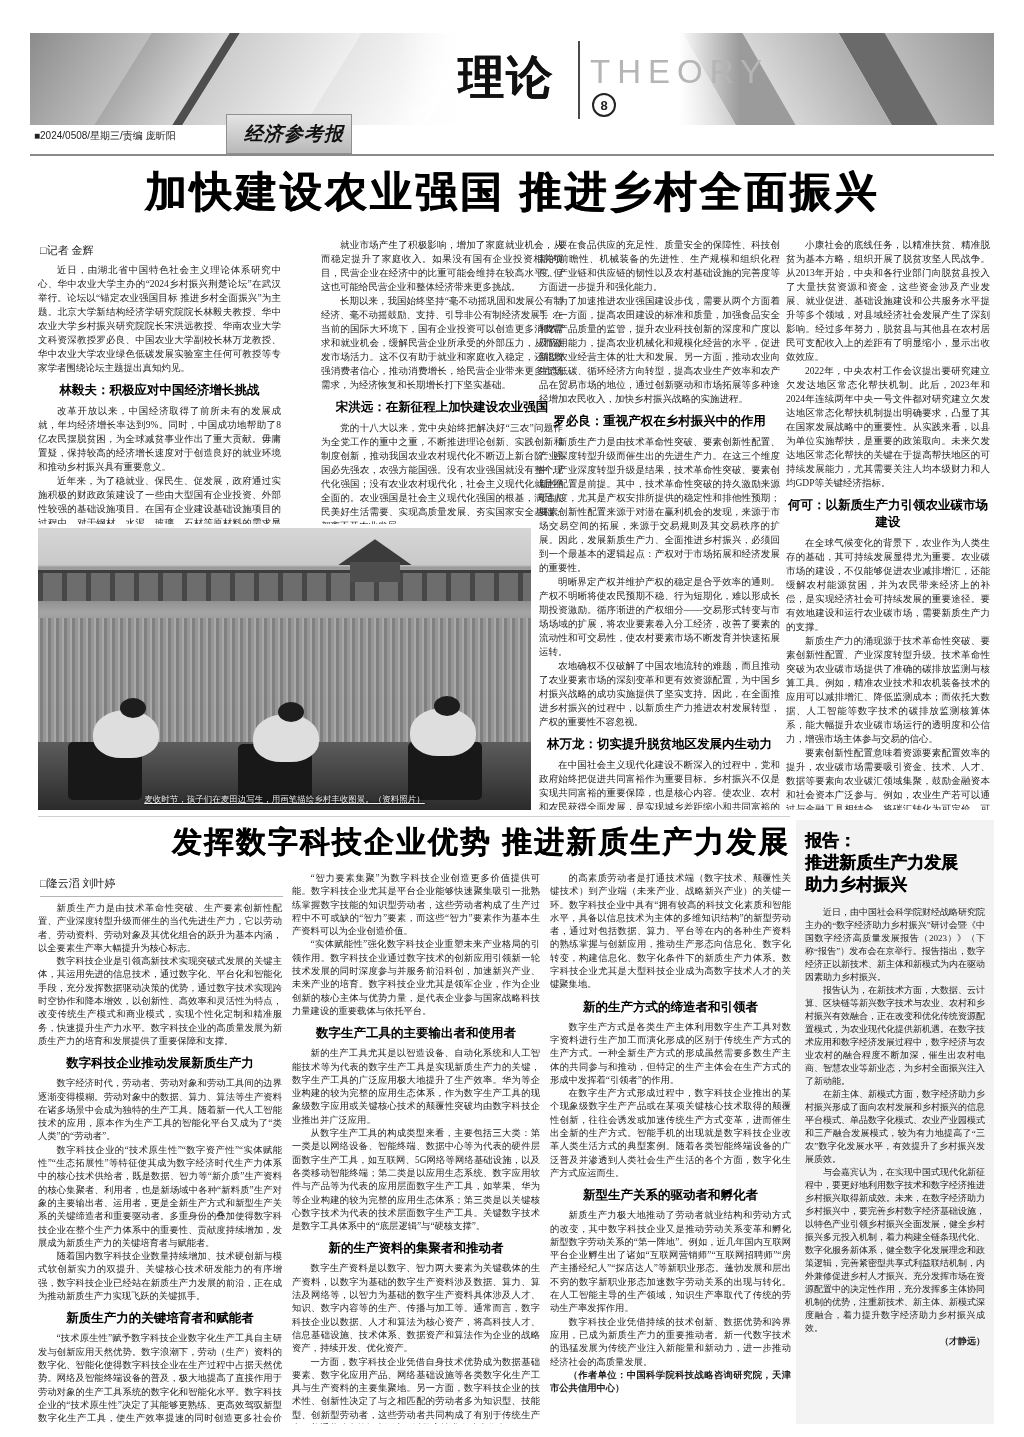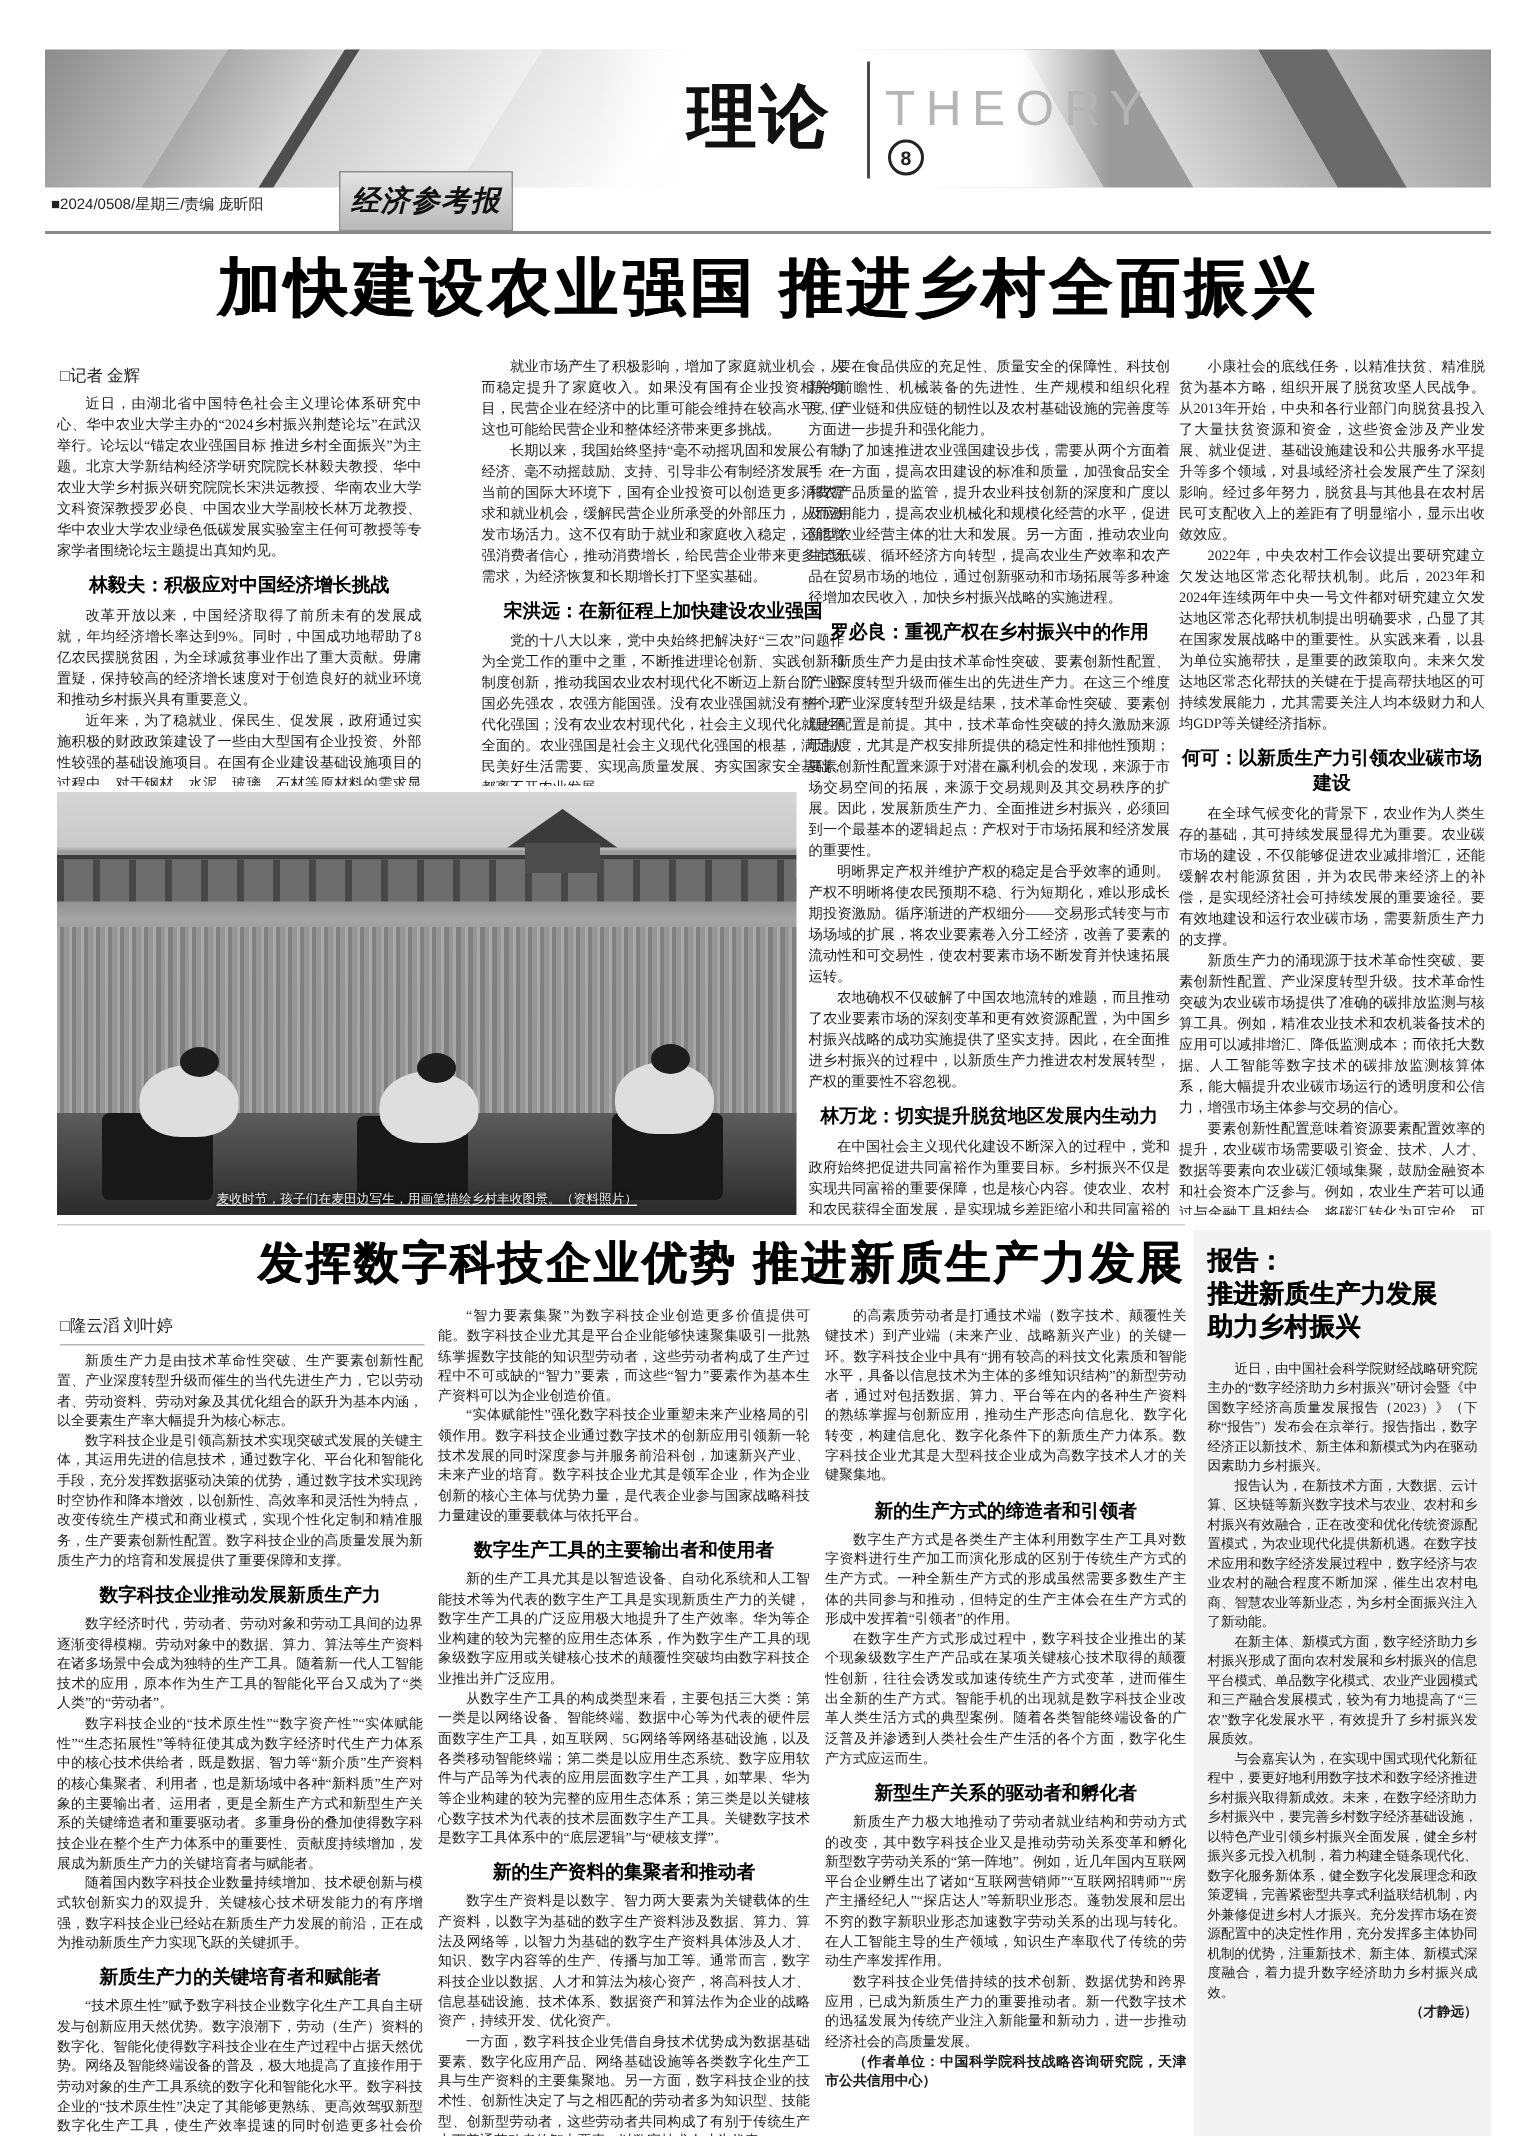--- a/index.html
+++ b/index.html
@@ -16,21 +16,21 @@
   .b-div{position:absolute;left:548px;top:8px;height:78px;border-left:2px solid #4a4a4a;}
   .b-en{position:absolute;left:560px;top:20px;font-family:"Liberation Sans",sans-serif;font-weight:400;
         font-size:33px;color:#b5b5b5;letter-spacing:7px;}
   .b-circle{position:absolute;left:562px;top:60px;width:20px;height:20px;border:2px solid #232323;border-radius:50%;
         color:#232323;font-family:"Liberation Sans",sans-serif;font-weight:bold;font-size:13px;
         display:flex;align-items:center;justify-content:center;}
   .dateline{position:absolute;left:34px;top:129px;font-family:"Liberation Sans",sans-serif;font-size:10px;color:#222;}
   .masthead{position:absolute;left:226px;top:114px;width:114px;height:38px;
         background:linear-gradient(180deg,#e3e3e3,#b9b9b9);border:1px solid #8f8f8f;
         display:flex;align-items:center;justify-content:center;
-        font-weight:bold;font-style:italic;font-size:19px;letter-spacing:1px;color:#101010;}
+        font-weight:bold;font-style:italic;font-size:19px;letter-spacing:1px;color:#101010;padding-left:10px;}
   .top-rule{position:absolute;left:30px;top:154px;width:964px;border-top:2px solid #8a8a8a;}
   
   .hl1{position:absolute;left:30px;top:164px;width:964px;margin:0;text-align:center;
        font-family:"Liberation Sans",sans-serif;font-weight:900;font-size:42px;letter-spacing:3px;color:#000;
        text-shadow:.8px 0 #000;}
   .byline{position:absolute;font-size:11px;color:#222;font-family:"Liberation Serif",serif;}
   .hl2{position:absolute;left:38px;top:822px;width:752px;margin:0;text-align:right;
        font-family:"Liberation Sans",sans-serif;font-weight:900;font-size:30px;letter-spacing:2px;color:#000;
        text-shadow:.6px 0 #000;}
   .a2rule{position:absolute;left:38px;top:816px;width:752px;border-top:1px solid #cfcfcf;}
@@ -150,21 +150,21 @@
     <div class="kidhair" style="left:396px;bottom:94px;"></div>
     <div class="ph-caption">麦收时节，孩子们在麦田边写生，用画笔描绘乡村丰收图景。（资料照片）</div>
   </div>
 
   <div class="a2rule"></div>
   <h2 class="hl2">发挥数字科技企业优势  推进新质生产力发展</h2>
   <div class="byline byline2line" style="left:40px;top:876px;">□隆云滔 刘叶婷</div>
 
   <div class="col a2" style="left:38px;top:902px;width:244px;height:522px;">
     <p>新质生产力是由技术革命性突破、生产要素创新性配置、产业深度转型升级而催生的当代先进生产力，它以劳动者、劳动资料、劳动对象及其优化组合的跃升为基本内涵，以全要素生产率大幅提升为核心标志。</p>
-    <p>数字科技企业是引领高新技术实现突破式发展的关键主体，其运用先进的信息技术，通过数字化、平台化和智能化手段，充分发挥数据驱动决策的优势，通过数字技术实现跨时空协作和降本增效，以创新性、高效率和灵活性为特点，改变传统生产模式和商业模式，实现个性化定制和精准服务，生产要素创新性配置。数字科技企业的高质量发展为新质生产力的培育和发展提供了重要保障和支撑。</p>
+    <p>数字科技企业是引领高新技术实现突破式发展的关键主体，其运用先进的信息技术，通过数字化、平台化和智能化手段，充分发挥数据驱动决策的优势，通过数字技术实现跨时空协作和降本增效，以创新性、高效率和灵活性为特点，改变传统生产模式和商业模式，实现个性化定制和精准服务，快速提升生产力水平。数字科技企业的高质量发展为新质生产力的培育和发展提供了重要保障和支撑。</p>
     <h4>数字科技企业推动发展新质生产力</h4>
     <p>数字经济时代，劳动者、劳动对象和劳动工具间的边界逐渐变得模糊。劳动对象中的数据、算力、算法等生产资料在诸多场景中会成为独特的生产工具。随着新一代人工智能技术的应用，原本作为生产工具的智能化平台又成为了“类人类”的“劳动者”。</p>
     <p>数字科技企业的“技术原生性”“数字资产性”“实体赋能性”“生态拓展性”等特征使其成为数字经济时代生产力体系中的核心技术供给者，既是数据、智力等“新介质”生产资料的核心集聚者、利用者，也是新场域中各种“新料质”生产对象的主要输出者、运用者，更是全新生产方式和新型生产关系的关键缔造者和重要驱动者。多重身份的叠加使得数字科技企业在整个生产力体系中的重要性、贡献度持续增加，发展成为新质生产力的关键培育者与赋能者。</p>
     <p>随着国内数字科技企业数量持续增加、技术硬创新与模式软创新实力的双提升、关键核心技术研发能力的有序增强，数字科技企业已经站在新质生产力发展的前沿，正在成为推动新质生产力实现飞跃的关键抓手。</p>
     <h4>新质生产力的关键培育者和赋能者</h4>
     <p>“技术原生性”赋予数字科技企业数字化生产工具自主研发与创新应用天然优势。数字浪潮下，劳动（生产）资料的数字化、智能化使得数字科技企业在生产过程中占据天然优势。网络及智能终端设备的普及，极大地提高了直接作用于劳动对象的生产工具系统的数字化和智能化水平。数字科技企业的“技术原生性”决定了其能够更熟练、更高效驾驭新型数字化生产工具，使生产效率提速的同时创造更多社会价值。</p>
   </div>
 
   <div class="col a2" style="left:292px;top:872px;width:248px;height:552px;">
     <p>“智力要素集聚”为数字科技企业创造更多价值提供可能。数字科技企业尤其是平台企业能够快速聚集吸引一批熟练掌握数字技能的知识型劳动者，这些劳动者构成了生产过程中不可或缺的“智力”要素，而这些“智力”要素作为基本生产资料可以为企业创造价值。</p>

